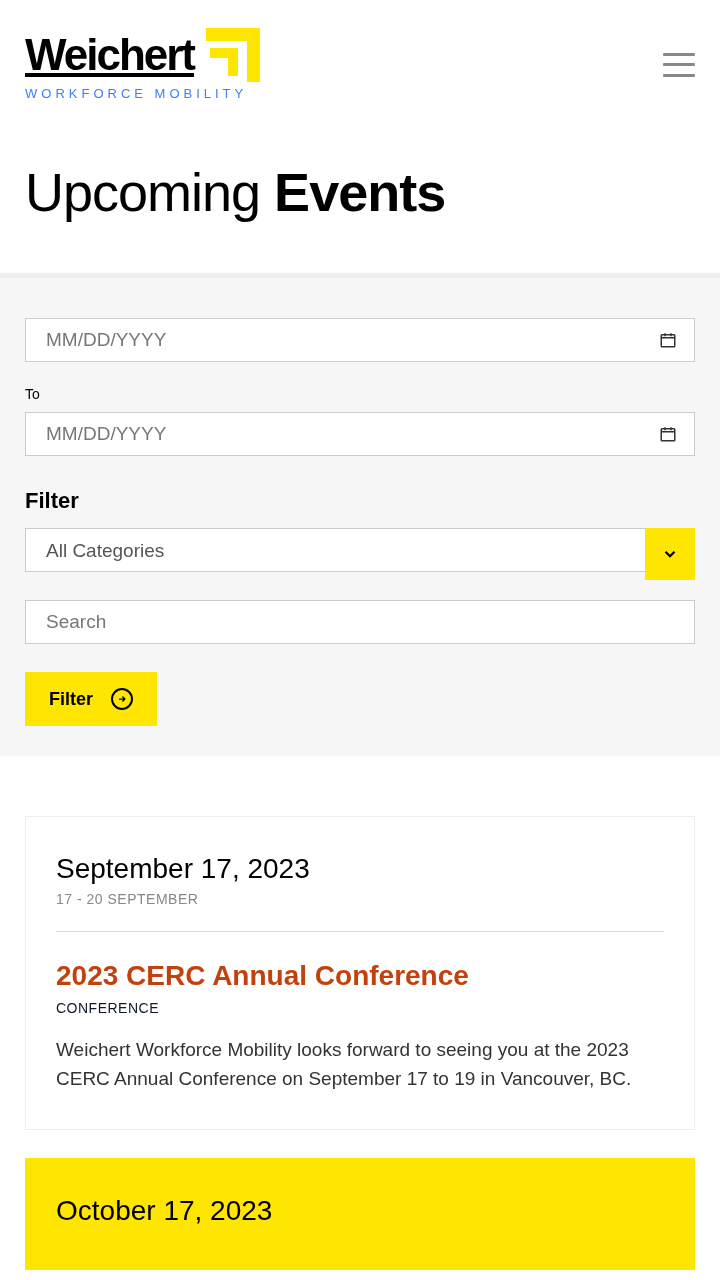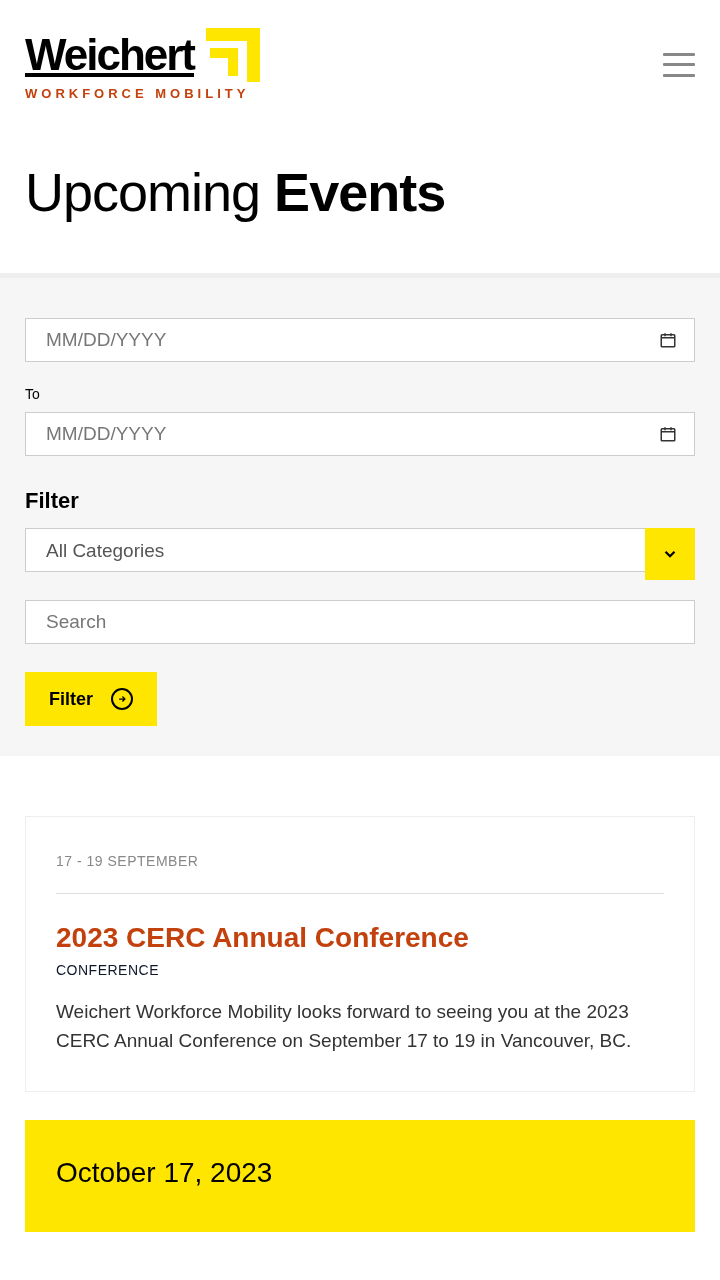--- a/index.html
+++ b/index.html
@@ -5,21 +5,21 @@
 * { margin: 0; padding: 0; box-sizing: border-box; }
 body { font-family: -apple-system, BlinkMacSystemFont, "Helvetica Neue", Arial, sans-serif; background: #fff; width: 720px; }
 
 .header { display: flex; justify-content: space-between; align-items: center; padding: 28px 25px 20px; }
 .logo { display: flex; flex-direction: column; }
 .logo-row { display: flex; align-items: center; gap: 12px; text-decoration: underline; }
 .logo-text { font-size: 44px; font-weight: 900; letter-spacing: -2px; color: #000; line-height: 1; }
 .logo-mark { width: 54px; height: 54px; position: relative; }
 .logo-mark-outer { position: absolute; top: 0; right: 0; width: 54px; height: 54px; border: 13px solid #ffe600; border-left: none; border-bottom: none; }
 .logo-mark-inner { position: absolute; bottom: 6px; left: 4px; width: 28px; height: 28px; border: 10px solid #ffe600; border-left: none; border-bottom: none; }
-.logo-sub { font-size: 13px; font-weight: 700; letter-spacing: 4px; color: #c2410c; margin-top: 4px; }
+.logo-sub { font-size: 13px; font-weight: 400; letter-spacing: 4px; color: #3b82f6; margin-top: 4px; }
 .hamburger { width: 32px; height: 24px; display: flex; flex-direction: column; justify-content: space-between; cursor: pointer; }
 .hamburger span { display: block; height: 3px; background: #888; border-radius: 1px; }
 
 .page-title { padding: 40px 25px 50px; }
 .page-title h1 { font-size: 54px; font-weight: 300; color: #000; letter-spacing: -1px; }
 .page-title h1 .bold { font-weight: 800; }
 
 .filter-section { background: #f6f6f6; border-top: 5px solid #eee; padding: 40px 25px 30px; }
 .filter-label { font-size: 22px; font-weight: 800; color: #000; margin-bottom: 14px; }
 .filter-to { font-size: 14px; color: #000000; margin: 24px 0 10px; }
@@ -111,21 +111,22 @@
     <span class="arrow-circle">
       <svg viewBox="0 0 24 24" fill="none" stroke="#000" stroke-width="3">
           <path d="M5 12h14M13 6l6 6-6 6"></path>
         </svg>
     </span>
   </button>
 </div>
 
 <div class="events">
   <div class="event-card">
-    <div class="event-subdate">17 - 19 SEPTEMBER</div>
+    <div class="event-date">September 17, 2023</div>
+    <div class="event-subdate">17 - 20 SEPTEMBER</div>
     <hr class="event-divider">
     <div class="event-title">2023 CERC Annual Conference</div>
     <div class="event-cat">CONFERENCE</div>
     <div class="event-desc">Weichert Workforce Mobility looks forward to seeing you at the 2023 CERC Annual Conference on September 17 to 19 in Vancouver, BC.</div>
   </div>
 
   <div class="event-card yellow">
     <div class="event-date">October 17, 2023</div>
 
   </div>

